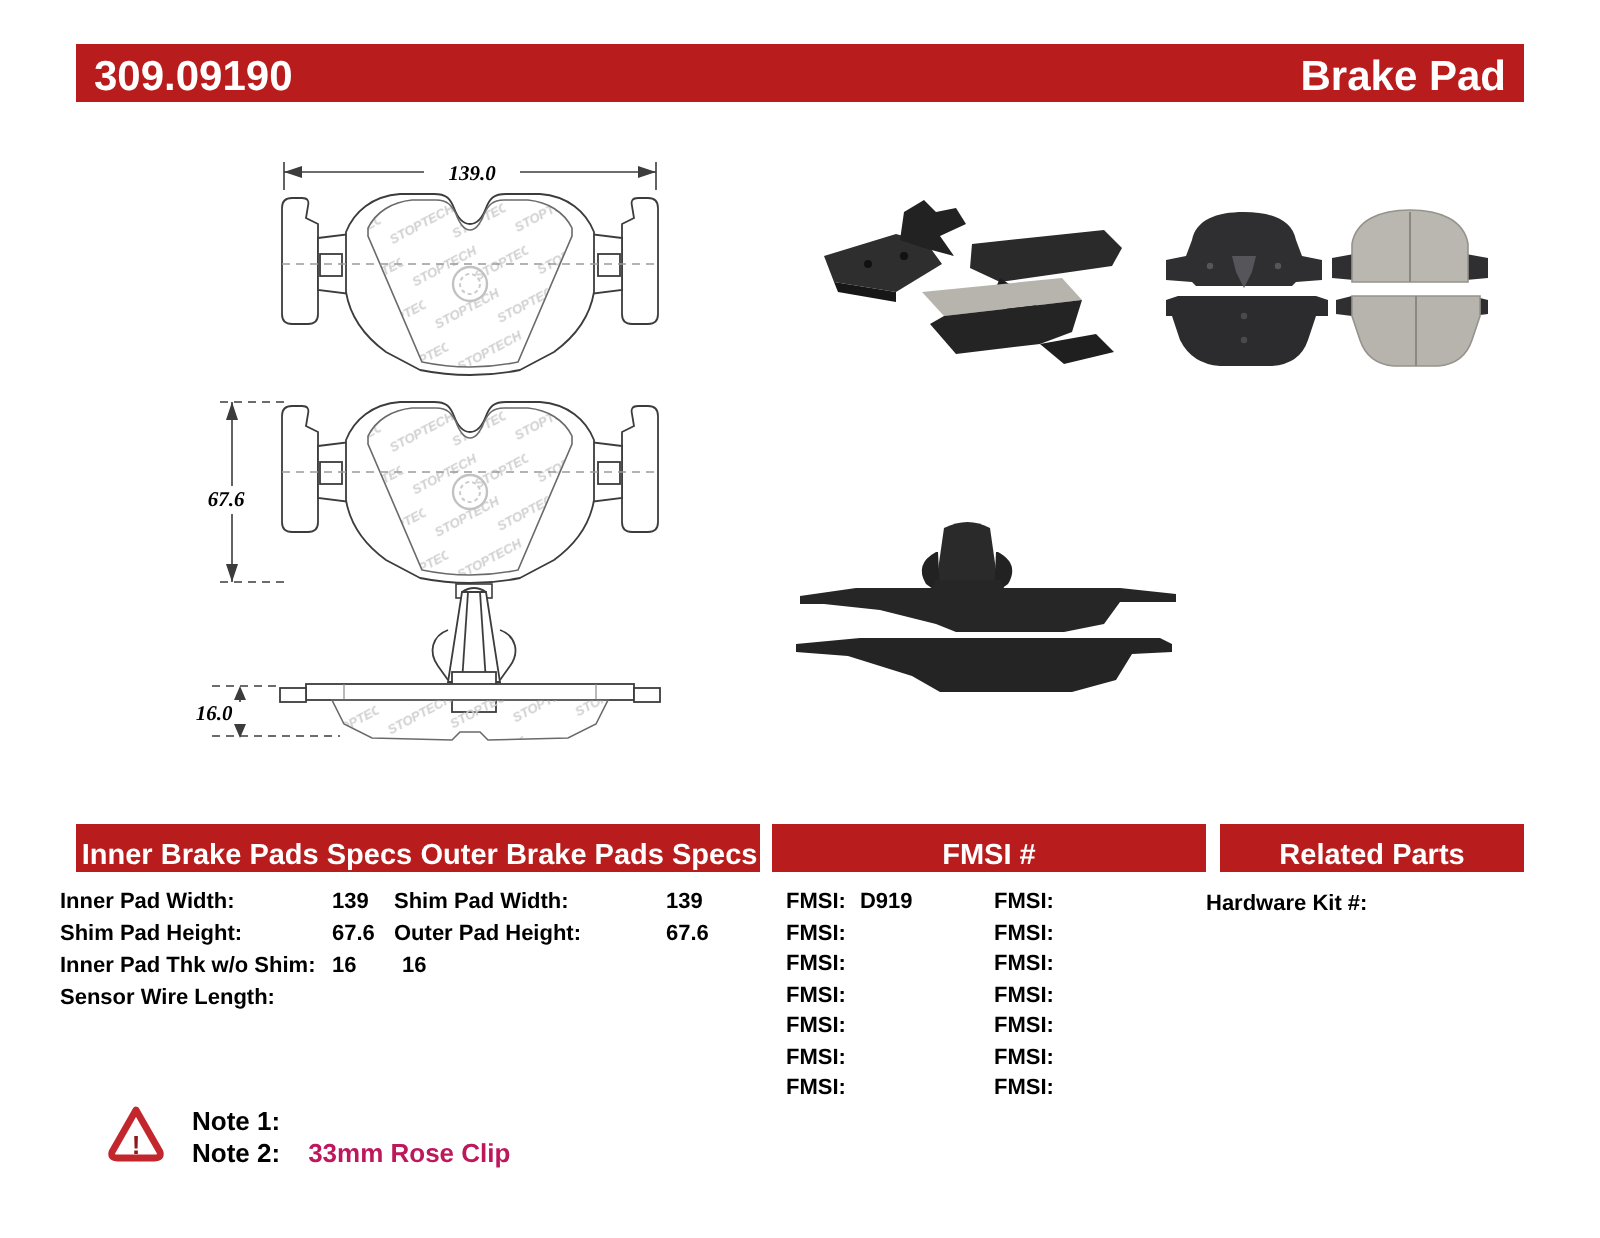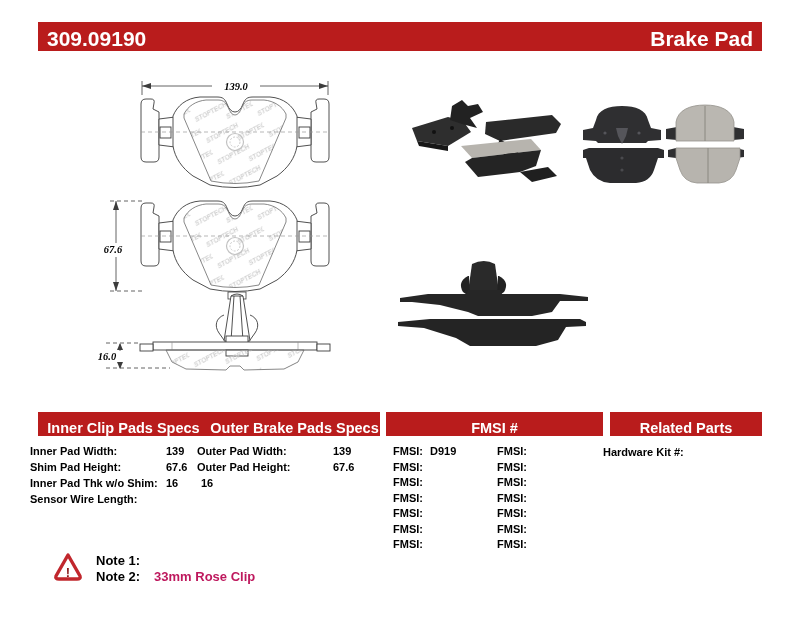--- a/index.html
+++ b/index.html
@@ -179,21 +179,21 @@
       <text x="68" y="577" text-anchor="middle" font-size="13" font-weight="bold" fill="#8b1a1a" font-family="Liberation Sans, sans-serif">!</text>
     </g>
   </svg>
 
   <div class="bar bar-title">
     <span>309.09190</span>
     <span>Brake Pad</span>
   </div>
 
   <div class="bar bar-sec bar-specs">
-    <span>Inner Clip Pads Specs</span>
+    <span>Inner Brake Pads Specs</span>
     <span>Outer Brake Pads Specs</span>
   </div>
   <div class="bar bar-sec bar-fmsi">
     <span>FMSI #</span>
   </div>
   <div class="bar bar-sec bar-related">
     <span>Related Parts</span>
   </div>
 
   <div class="spec-col col-inner">
@@ -210,21 +210,21 @@
       <span class="val">16</span>
     </div>
     <div class="row">
       <span class="lbl">Sensor Wire Length:</span>
       <span class="val"></span>
     </div>
   </div>
 
   <div class="spec-col col-outer">
     <div class="row">
-      <span class="lbl">Outer Pad Width:</span>
+      <span class="lbl">Shim Pad Width:</span>
       <span class="val">139</span>
     </div>
     <div class="row">
       <span class="lbl">Outer Pad Height:</span>
       <span class="val">67.6</span>
     </div>
     <div class="row">
       <span class="val">16</span>
     </div>
   </div>

